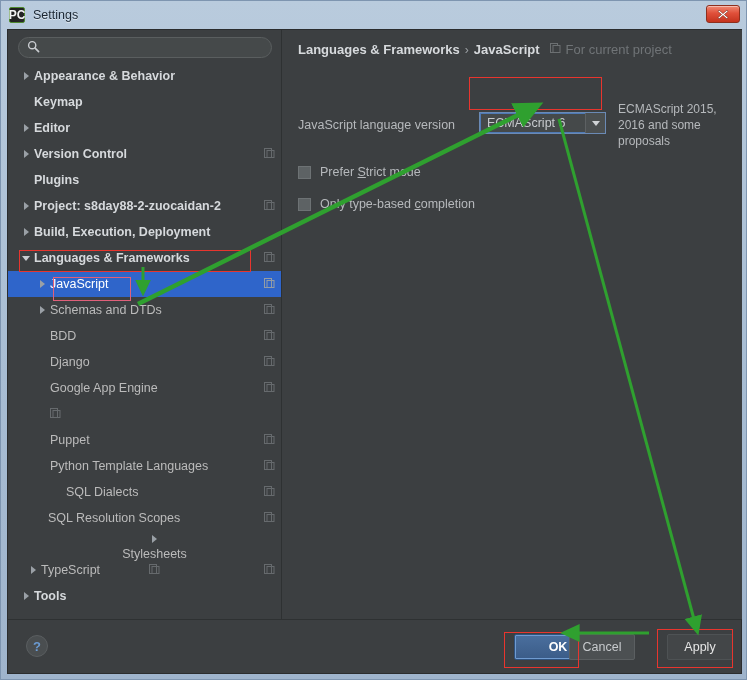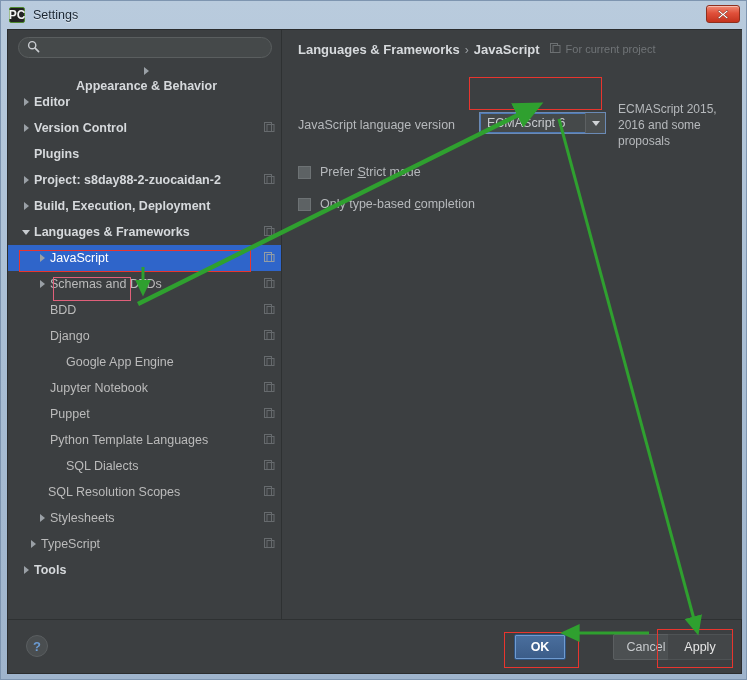--- a/index.html
+++ b/index.html
@@ -130,22 +130,22 @@
     background: #3c3f41;
   }
   #breadcrumb {
     position: absolute; left: 16px; top: 12px;
     display: flex; align-items: baseline; white-space: nowrap;
   }
   #crumb-main { font-size: 13px; font-weight: bold; color: #d7dadd; }
   #crumb-sep { font-size: 12px; color: #9a9fa3; margin: 0 5px; }
   #crumb-leaf { font-size: 13px; font-weight: bold; color: #d7dadd; }
   #proj-scope {
-    margin-left: 10px; font-size: 11px; color: #707477;
-    display: flex; align-items: flex-start;
+    margin-left: 10px; font-size: 13px; color: #707477;
+    display: flex; align-items: center;
   }
   #proj-scope .mod-icon { margin-right: 5px; opacity: 0.6; }
 
   #lang-label {
     position: absolute; left: 16px; top: 88px;
     font-size: 12.5px; color: #b6b9bc; white-space: nowrap;
   }
 
   
   #combo-wrap {
@@ -213,29 +213,29 @@
   }
   #help-btn span { font-size: 13px; font-weight: bold; color: #6b9bd2; line-height: 1; }
 
   .dlg-btn {
     position: absolute; top: 14px; height: 26px;
     border-radius: 2px; font-size: 12.5px;
     display: flex; align-items: center; justify-content: center;
     cursor: pointer; white-space: nowrap;
   }
   #btn-ok {
-    left: 506px; width: 52px;
+    left: 506px; width: 88px;
     background: linear-gradient(to bottom, #4a6f9e, #3b5c88);
     border: 1px solid #2f527e;
     color: #ffffff; font-weight: bold;
     box-shadow: 0 0 0 1px #6f9bd0 inset;
     text-align: right;
   }
   #btn-cancel {
-    left: 605px; width: 66px;
+    left: 561px; width: 66px;
     background: #4c5052; border: 1px solid #5b5f61; color: #c7cacd;
   }
   #btn-apply {
     left: 659px; width: 66px;
     background: #434648; border: 1px solid #4e5254; color: #e5e5e5;
   }
 
   
   #overlay {
     position: absolute; left: 0; top: 0; width: 747px; height: 680px;
@@ -275,27 +275,31 @@
             <line x1="8.1" y1="8.1" x2="11.6" y2="11.6" stroke="#c9ccd0" stroke-width="1.6" stroke-linecap="round"></line>
           </svg>
         </span>
         <input id="search-input" type="text" value="" placeholder="" style="">
       </div>
     </div>
 
     <div id="divider"></div>
 
     <div id="tree">
-        <div class="tree-row bold" style="padding-left: 10px; flex-direction: column;">
+        <div class="tree-row bold" style="padding-left: 10px;">
           <span class="arrow right">
             <i></i>
           </span>
           <span class="tree-label">Appearance &amp; Behavior</span>
         </div>
         <div class="tree-row bold" style="padding-left: 10px;">
+          <span class="arrow none"></span>
+          <span class="tree-label">Keymap</span>
+        </div>
+        <div class="tree-row bold" style="padding-left: 10px;">
           <span class="arrow right">
             <i></i>
           </span>
           <span class="tree-label">Editor</span>
         </div>
         <div class="tree-row bold" style="padding-left: 10px;">
           <span class="arrow right">
             <i></i>
           </span>
           <span class="tree-label">Version Control</span>
@@ -363,31 +367,30 @@
             </svg></span>
         </div>
         <div class="tree-row" style="padding-left: 26px;">
           <span class="arrow none"></span>
           <span class="tree-label">Django</span>
           <span class="mod-icon"><svg width="11" height="11" viewBox="0 0 11 11">
               <rect x="0.5" y="0.5" width="7" height="9" fill="none" stroke="#9aa0a4" stroke-width="1"></rect>
               <rect x="3" y="2.5" width="7" height="7" fill="none" stroke="#9aa0a4" stroke-width="1"></rect>
             </svg></span>
         </div>
-        <div class="tree-row" style="padding-left: 26px; gap: 16px;">
+        <div class="tree-row" style="padding-left: 26px;">
           <span class="arrow none"></span>
           <span class="tree-label">Google App Engine</span>
           <span class="mod-icon"><svg width="11" height="11" viewBox="0 0 11 11">
               <rect x="0.5" y="0.5" width="7" height="9" fill="none" stroke="#9aa0a4" stroke-width="1"></rect>
               <rect x="3" y="2.5" width="7" height="7" fill="none" stroke="#9aa0a4" stroke-width="1"></rect>
             </svg></span>
         </div>
         <div class="tree-row" style="padding-left: 26px;">
           <span class="arrow none"></span>
-          <span class="tree-label">Jupyter Notebook</span>
           <span class="mod-icon"><svg width="11" height="11" viewBox="0 0 11 11">
               <rect x="0.5" y="0.5" width="7" height="9" fill="none" stroke="#9aa0a4" stroke-width="1"></rect>
               <rect x="3" y="2.5" width="7" height="7" fill="none" stroke="#9aa0a4" stroke-width="1"></rect>
             </svg></span>
         </div>
         <div class="tree-row" style="padding-left: 26px;">
           <span class="arrow none"></span>
           <span class="tree-label">Puppet</span>
           <span class="mod-icon"><svg width="11" height="11" viewBox="0 0 11 11">
               <rect x="0.5" y="0.5" width="7" height="9" fill="none" stroke="#9aa0a4" stroke-width="1"></rect>
@@ -411,21 +414,21 @@
             </svg></span>
         </div>
         <div class="tree-row" style="padding-left: 24px;">
           <span class="arrow none"></span>
           <span class="tree-label">SQL Resolution Scopes</span>
           <span class="mod-icon"><svg width="11" height="11" viewBox="0 0 11 11">
               <rect x="0.5" y="0.5" width="7" height="9" fill="none" stroke="#9aa0a4" stroke-width="1"></rect>
               <rect x="3" y="2.5" width="7" height="7" fill="none" stroke="#9aa0a4" stroke-width="1"></rect>
             </svg></span>
         </div>
-        <div class="tree-row" style="padding-left: 26px;">
+        <div class="tree-row" style="padding-left: 26px; flex-direction: column;">
           <span class="arrow right">
             <i></i>
           </span>
           <span class="tree-label">Stylesheets</span>
           <span class="mod-icon"><svg width="11" height="11" viewBox="0 0 11 11">
               <rect x="0.5" y="0.5" width="7" height="9" fill="none" stroke="#9aa0a4" stroke-width="1"></rect>
               <rect x="3" y="2.5" width="7" height="7" fill="none" stroke="#9aa0a4" stroke-width="1"></rect>
             </svg></span>
         </div>
         <div class="tree-row" style="padding-left: 17px;">

